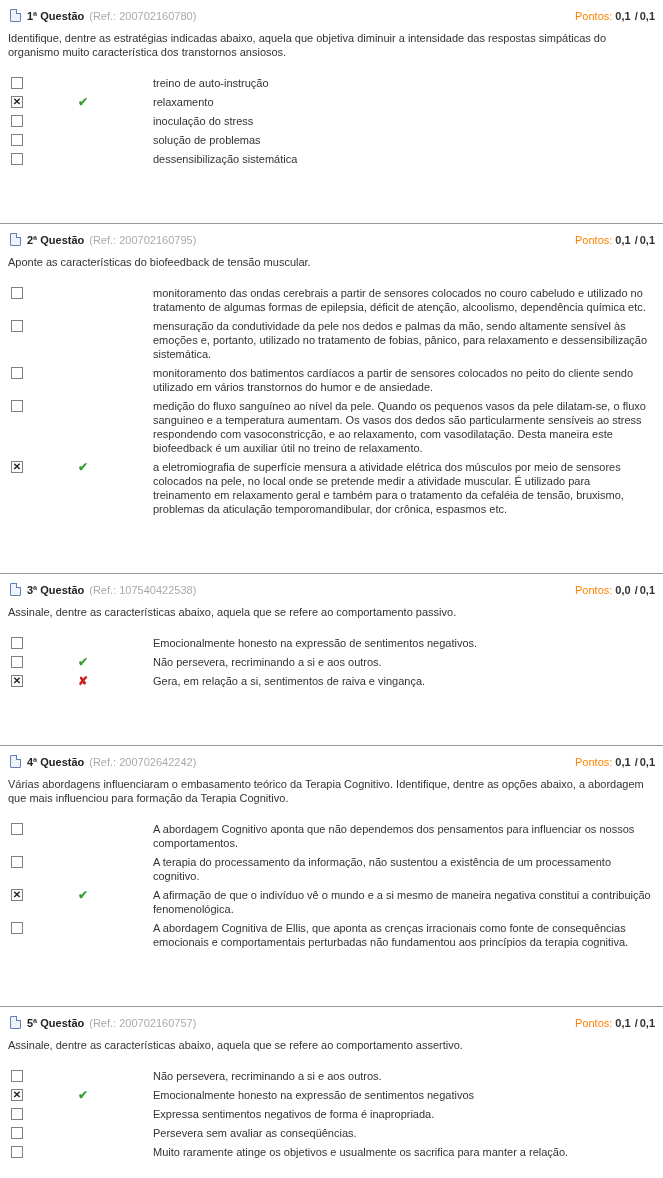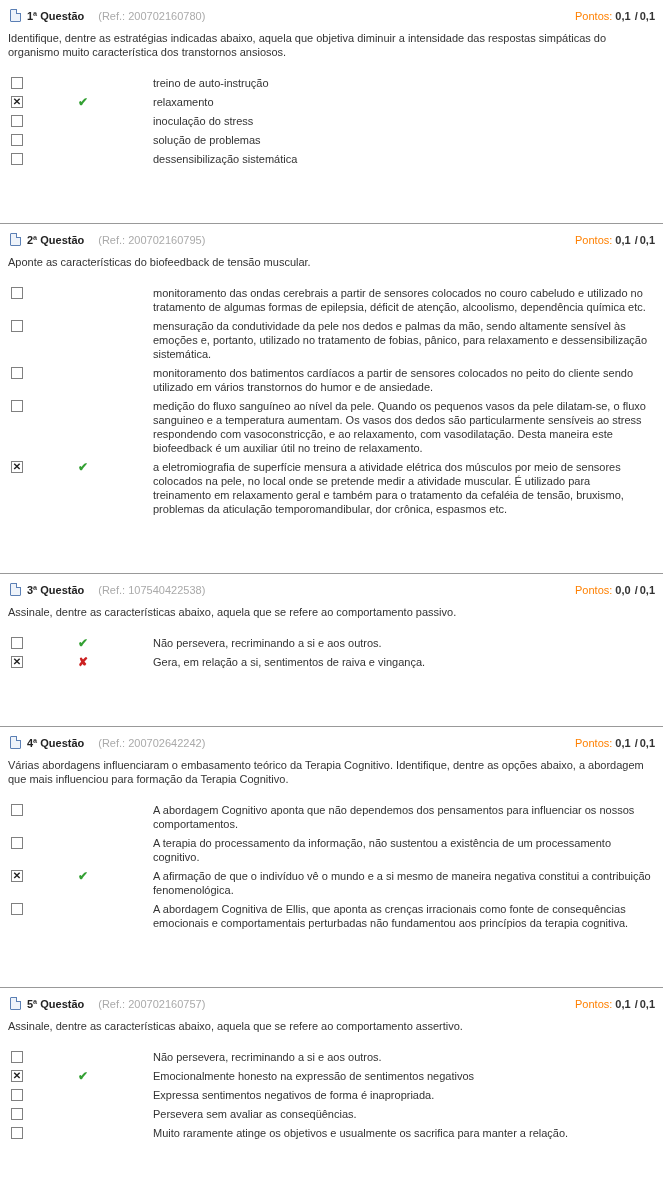--- a/index.html
+++ b/index.html
@@ -23,21 +23,21 @@
     position:relative;
     margin:0 6px 0 2px;
     flex:0 0 auto;
   }
   .q-icon::after {
     content:""; position:absolute; top:-1px; right:-1px;
     width:4px; height:4px; background:#fff;
     border-left:1px solid var(--icon-border, #5b7fb4);
     border-bottom:1px solid var(--icon-border, #5b7fb4);
   }
-  .q-title { font-weight:bold; color:#222; margin-right:14px; }
+  .q-title { font-weight:bold; color:#222; margin-right:5px; }
   .q-ref { color:var(--ref-text, #aaaaaa); }
   .q-pontos { margin-left:auto; white-space:nowrap; }
   .pontos-label { color:var(--pontos-label, #ff8000); }
   .pontos-score { font-weight:bold; color:#333; margin-left:3px; }
   .pontos-sep { font-weight:bold; color:#333; margin-left:4px; }
   .pontos-max { font-weight:bold; color:#333; margin-left:2px; }
 
   .q-text { line-height:14px; margin:0 2px 17px 0; }
 
   .option { display:flex; align-items:flex-start; margin-bottom:5px;gap:48px; }
@@ -152,20 +152,25 @@
       <span class="q-title">3ª Questão</span>
       <span class="q-ref">(Ref.: 107540422538)</span>
       <span class="q-pontos">
         <span class="pontos-label">Pontos:</span><span class="pontos-score">0,0</span><span class="pontos-sep">/</span><span class="pontos-max">0,1</span>
       </span>
     </div>
     <div class="q-text">Assinale, dentre as características abaixo, aquela que se refere ao comportamento passivo.</div>
     <div class="options">
           <div class="option">
     <span class="checkbox"></span>
+    <span class="mark"></span>
+    <span class="option-text">Emocionalmente honesto na expressão de sentimentos negativos.</span>
+  </div>
+          <div class="option">
+    <span class="checkbox"></span>
     <span class="mark correct">✔</span>
     <span class="option-text">Não persevera, recriminando a si e aos outros.</span>
   </div>
           <div class="option">
     <span class="checkbox checked">✕</span>
     <span class="mark wrong">✘</span>
     <span class="option-text">Gera, em relação a si, sentimentos de raiva e vingança.</span>
   </div>
         </div>
   </div>

